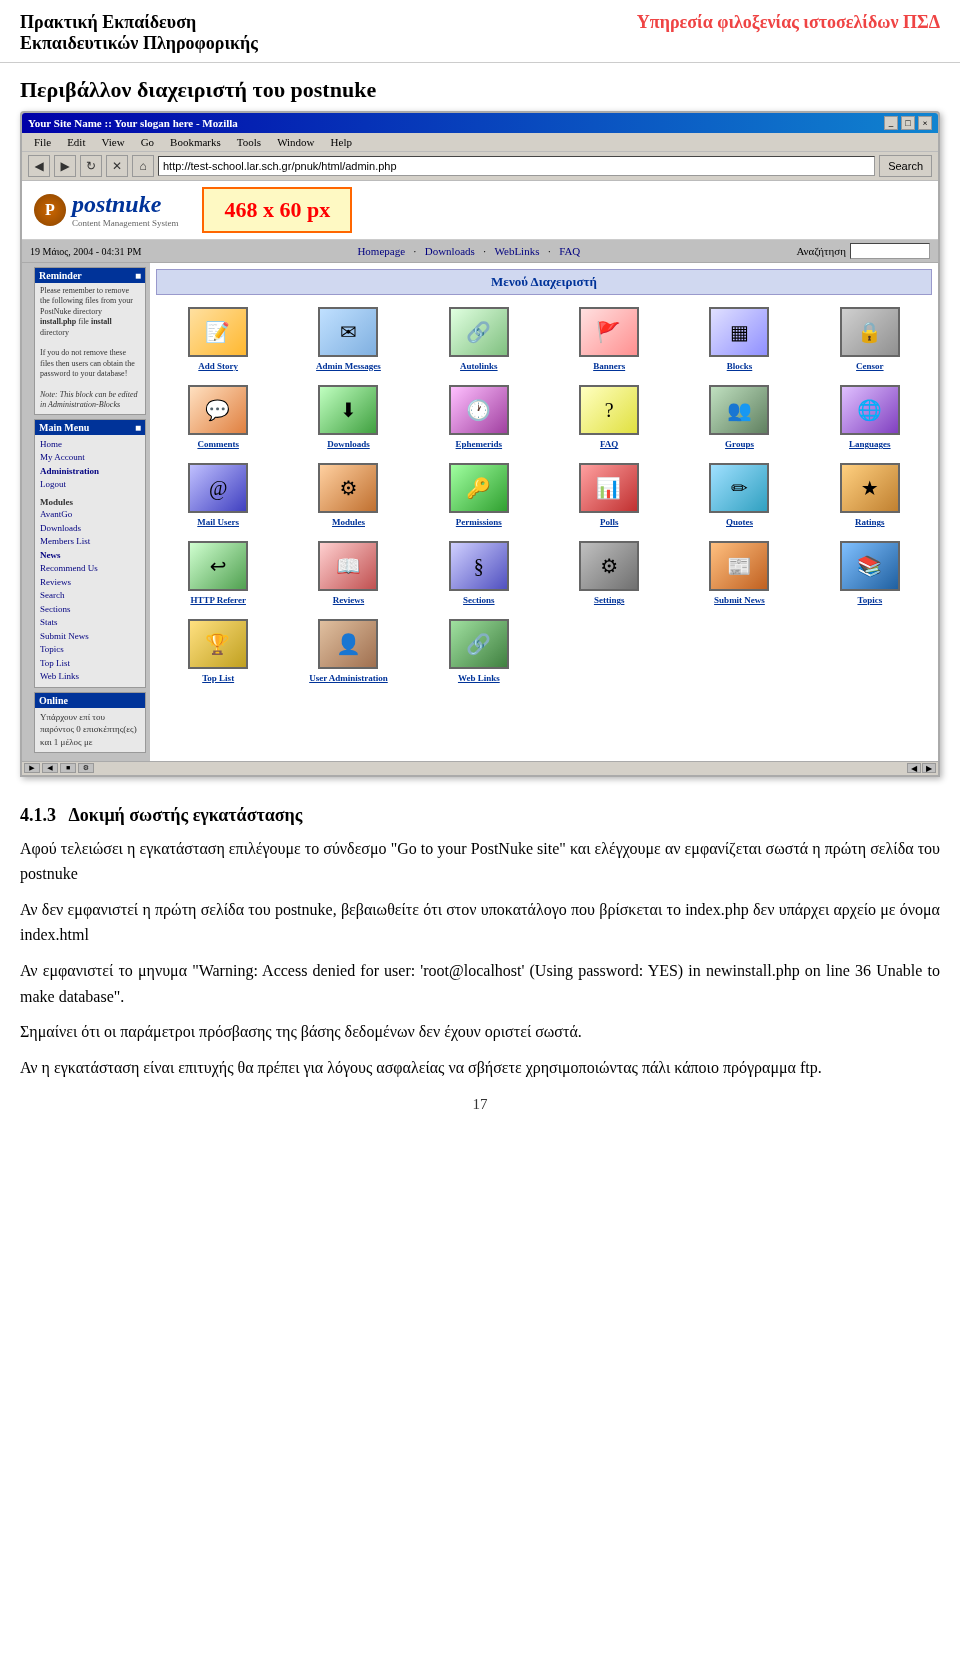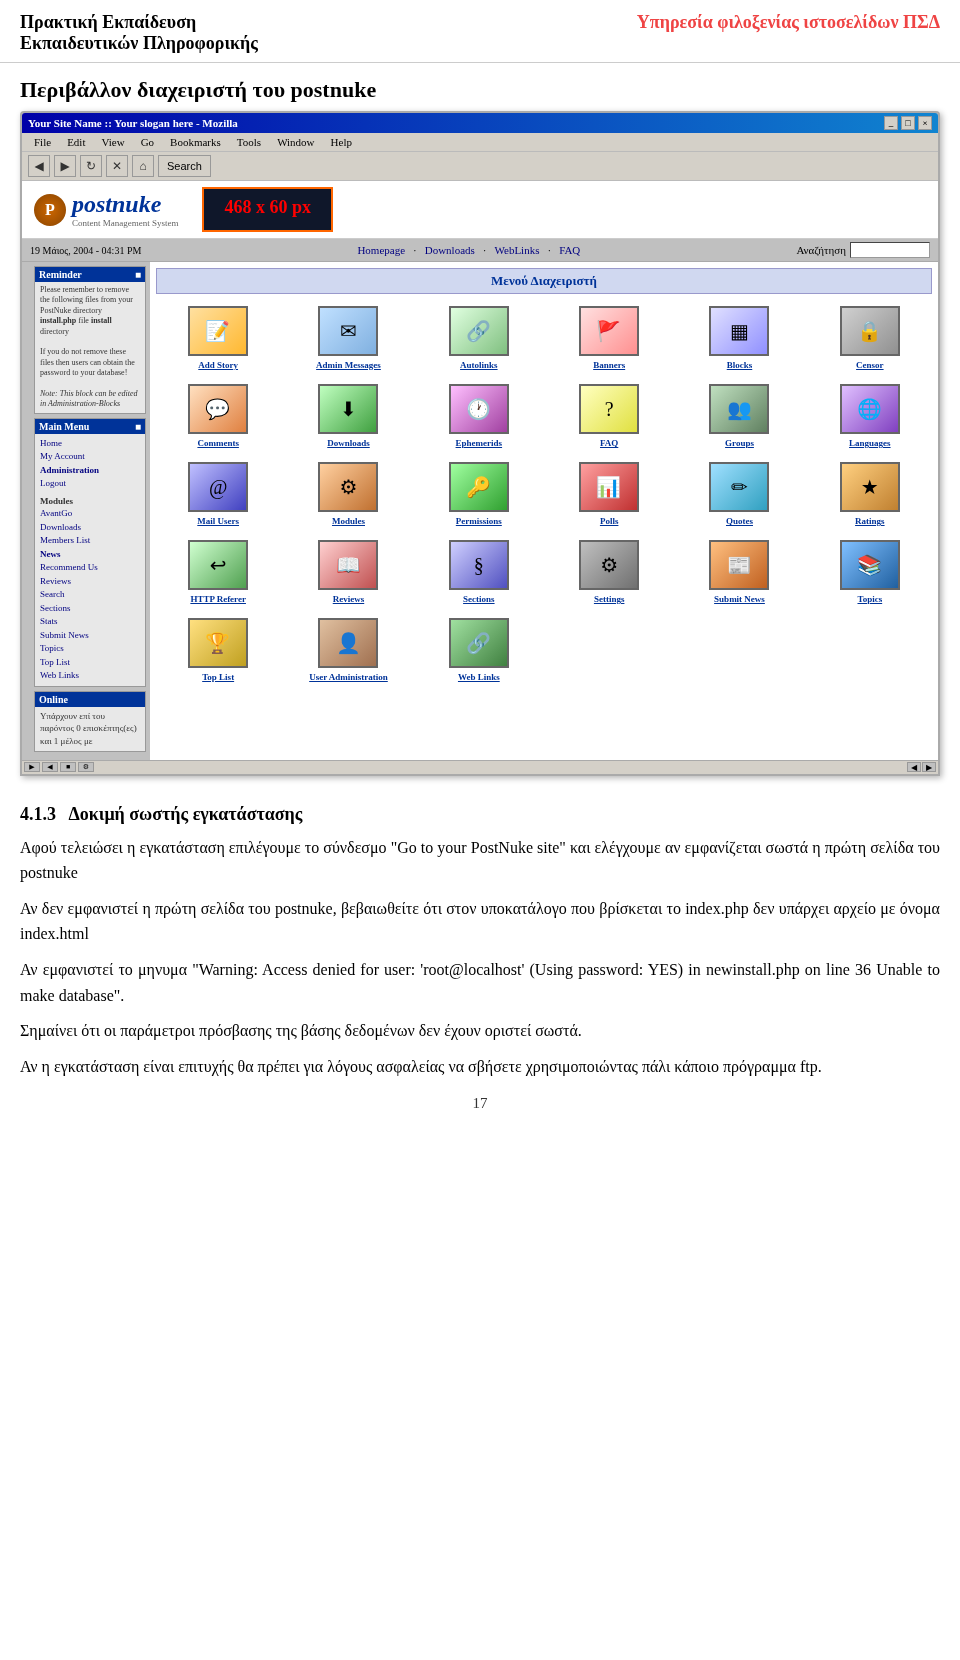--- a/index.html
+++ b/index.html
@@ -148,24 +148,24 @@
       font-size: 24px;
       font-weight: bold;
       color: #003399;
       font-style: italic;
     }
     .pn-logo-sub {
       font-size: 9px;
       color: #666;
     }
     .pn-banner {
-      background: #0f172a;
+      background: #fef9c3;
       border: 2px solid #ff6600;
       padding: 8px 20px;
-      font-size: 18px;
+      font-size: 22px;
       font-weight: bold;
       color: #ff0000;
       margin: 0 10px;
     }
     .pn-nav-strip {
       background: #c0c0c0;
       display: flex;
       align-items: center;
       justify-content: space-between;
       padding: 3px 8px;
@@ -385,20 +385,21 @@
     <span>Window</span>
     <span>Help</span>
   </div>
 
   <div class="browser-toolbar">
     <div class="browser-nav-btn">◀</div>
     <div class="browser-nav-btn">▶</div>
     <div class="browser-nav-btn">↻</div>
     <div class="browser-nav-btn">✕</div>
     <div class="browser-nav-btn">⌂</div>
+    <input class="address-bar" type="text" value="http://test-school.lar.sch.gr/pnuk/html/admin.php" style="">
     <button class="browser-search-btn">Search</button>
   </div>
 
   <div class="pn-content">
 
     <div style="display:flex; align-items:stretch; background:#fff; border-bottom:1px solid #ccc; padding:6px 8px; gap:10px;">
       <div class="pn-logo">
         <div style="display:flex; align-items:center; gap:6px;">
           <div style="width:32px; height:32px; background:radial-gradient(circle, #cc6600, #884400); border-radius:50%; display:flex; align-items:center; justify-content:center; color:#fff; font-size:16px; font-weight:bold;">P</div>
           <div>

